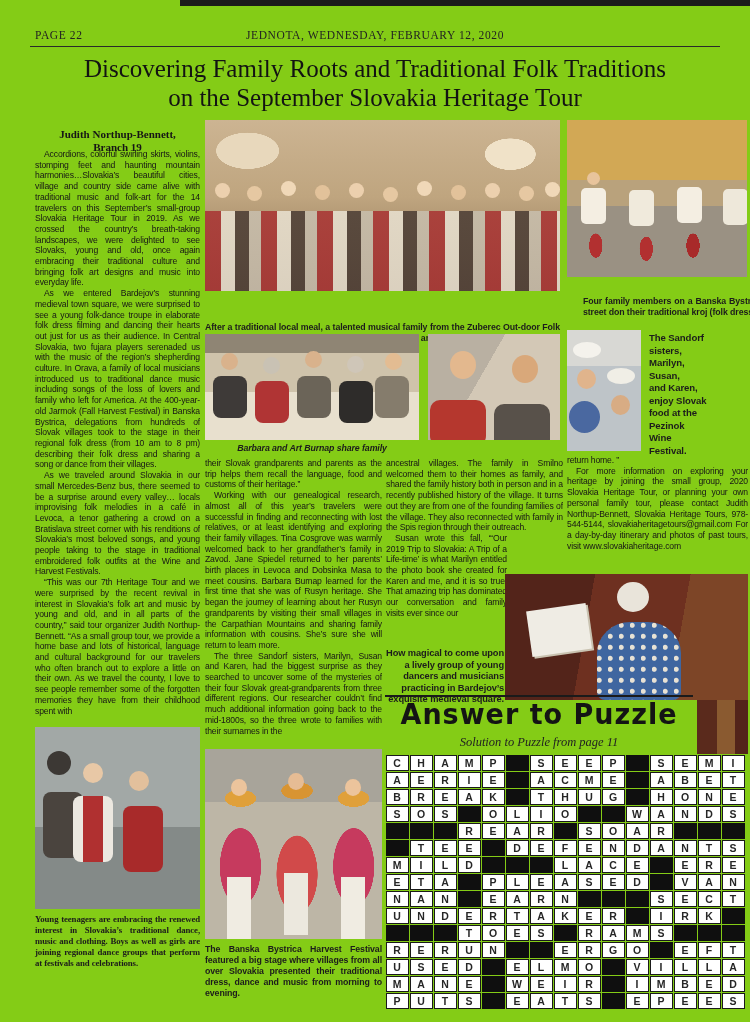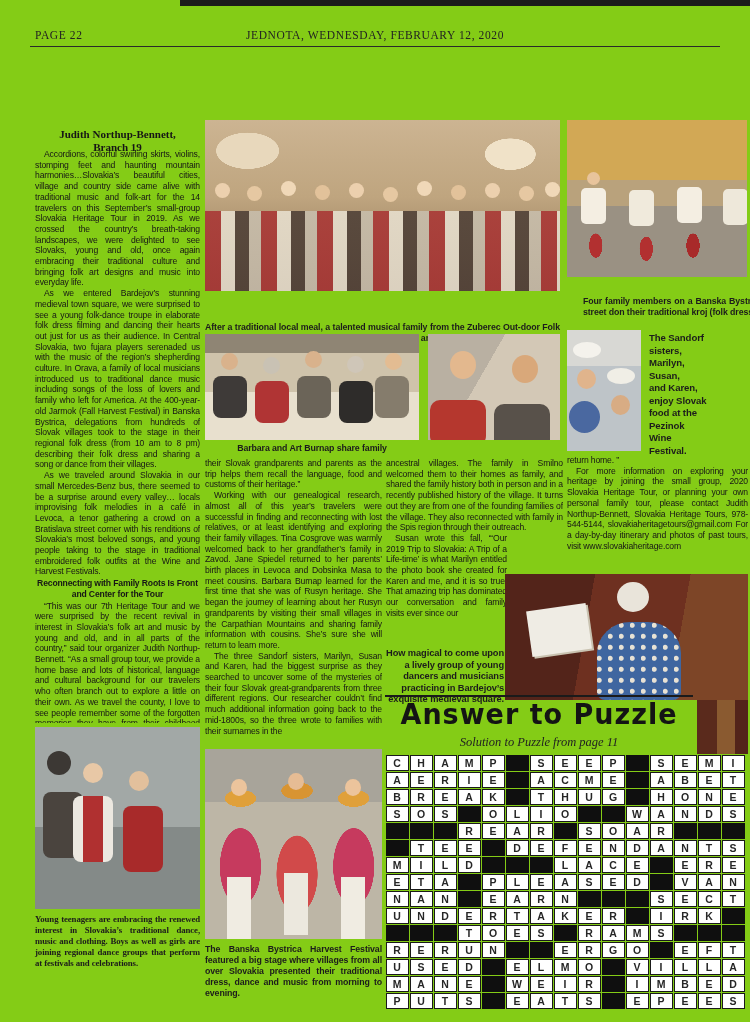--- a/index.html
+++ b/index.html
@@ -115,42 +115,45 @@
 <body>
 
 <div class="page">
 
   <div class="abs scan-strip"></div>
 
   <div class="abs hdr-txt" style="left:35px; top:29px;">PAGE 22</div>
   <div class="abs hdr-txt" style="left:175px; top:29px; width:400px; text-align:center;">JEDNOTA, WEDNESDAY, FEBRUARY 12, 2020</div>
   <div class="abs hdr-rule"></div>
 
+  <div class="abs headline">
+    <div>Discovering Family Roots and Traditional Folk Traditions</div>
+    <div>on the September Slovakia Heritage Tour</div>
+  </div>
 
   <div class="abs byline">
     <div>Judith Northup-Bennett,</div>
     <div>Branch 19</div>
   </div>
   <div class="abs colText" style="left:35px; top:149px; width:165px; height:574px;">
     <p>Accordions, colorful swirling skirts, violins, stomping feet and haunting mountain harmonies…Slovakia’s beautiful cities, village and country side came alive with traditional music and folk-art for the 14 travelers on this September’s small-group Slovakia Heritage Tour in 2019.  As we crossed the country’s breath-taking landscapes, we were delighted to see Slovaks, young and old, once again embracing their traditional culture and bringing folk art designs and music into everyday life.</p>
     <p>As we entered Bardejov’s stunning medieval town square, we were surprised to see a young folk-dance troupe in elaborate folk dress filming and dancing their hearts out just for us as their audience.  In Central Slovakia, two fujara players serenaded us with the music of the region’s shepherding culture. In Orava, a family of local musicians introduced us to traditional dance music including songs of the loss of lovers and family who left for America.  At the 400-year-old Jarmok (Fall Harvest Festival) in Banska Bystrica, delegations from hundreds of Slovak villages took to the stage in their regional folk dress (from 10 am to 8 pm) describing their folk dress and sharing a song or dance from their villages.</p>
     <p>As we traveled around Slovakia in our small Mercedes-Benz bus, there seemed to be a surprise around every valley… locals improvising folk melodies in a café in Levoca, a tenor gathering a crowd on a Bratislava street corner with his renditions of Slovakia’s most beloved songs, and young people taking to the stage in traditional embroidered folk outfits at the Wine and Harvest Festivals.</p>
-    <p class="sub">Reconnecting with Family Roots Is Front and Center for the Tour</p>
     <p>“This was our 7th Heritage Tour and we were surprised by the recent revival in interest in Slovakia’s folk art and music by young and old, and in all parts of the country,” said tour organizer Judith Northup-Bennett. “As a small group tour, we provide a home base and lots of historical, language and cultural background for our travelers who often branch out to explore a little on their own. As we travel the county, I love to see people remember some of the forgotten memories they have from their childhood spent with</p>
   </div>
 
   <div class="photo ph-dancers" style="left:35px; top:727px; width:165px; height:182px;"></div>
   <div class="abs cap" style="left:35px; top:914px; width:165px;font-family:Liberation Serif, serif;">Young teenagers are embracing the renewed interest in Slovakia’s traditional dance, music and clothing. Boys as well as girls are joining regional dance groups that perform at festivals and celebrations.</div>
 
   <div class="photo ph-musical" style="left:205px; top:120px; width:355px; height:171px;"></div>
   <div class="abs cap" style="left:205px; top:298px; width:355px;margin-top:24px;">After a traditional local meal, a talented musical family from the Zuberec Out-door Folk Museum entertained us with traditional Orava dance and folk tunes.</div>
 
   <div class="photo ph-barbara" style="left:205px; top:334px; width:214px; height:106px;"></div>
   <div class="photo ph-twowomen" style="left:428px; top:334px; width:132px; height:106px;"></div>
-  <div class="abs cap center" style="left:205px; top:443px; width:214px;">Barbara and Art Burnap share family</div>
+  <div class="abs cap center" style="left:205px; top:443px; width:214px;font-style:italic;">Barbara and Art Burnap share family</div>
 
   <div class="abs colText" style="left:205px; top:458px; width:177px; height:290px;">
     <p class="noind">their Slovak grandparents and parents as the trip helps them recall the language, food and customs of their heritage.”</p>
     <p>Working with our genealogical research, almost all of this year’s travelers were successful in finding and reconnecting with lost relatives, or at least identifying and exploring their family villages.  Tina Cosgrove was warmly welcomed back to her grandfather’s family in Zavod.  Jane Spiedel returned to her parents’ birth places in Levoca and Dobsinka Masa to meet cousins.  Barbara Burnap learned for the first time that she was of Rusyn heritage.  She began the journey of learning about her Rusyn grandparents by visiting their small villages in the Carpathian Mountains and sharing family information with cousins.  She’s sure she will return to learn more.</p>
     <p>The three Sandorf sisters, Marilyn, Susan and Karen, had the biggest surprise as they searched to uncover some of the mysteries of their four Slovak great-grandparents from three different regions.  Our researcher couldn’t find much additional information going back to the mid-1800s, so the three wrote to families with their surnames in the</p>
   </div>
 
   <div class="abs colText" style="left:386px; top:458px; width:177px; height:186px;">
     <p class="noind">ancestral villages.  The family in Smilno welcomed them to their homes as family, and shared the family history both in person and in a recently published history of the village. It turns out they are from one of the founding families of the village. They also reconnected with family in the Spis region through their outreach.</p>
     <p style="margin-right:56px;">Susan wrote this fall, “‘Our 2019 Trip to Slovakia: A Trip of a Life-time’ is what Marilyn entitled the photo book she created for Karen and me, and it is so true.  That amazing trip has dominated our conversation and family visits ever since our</p>

